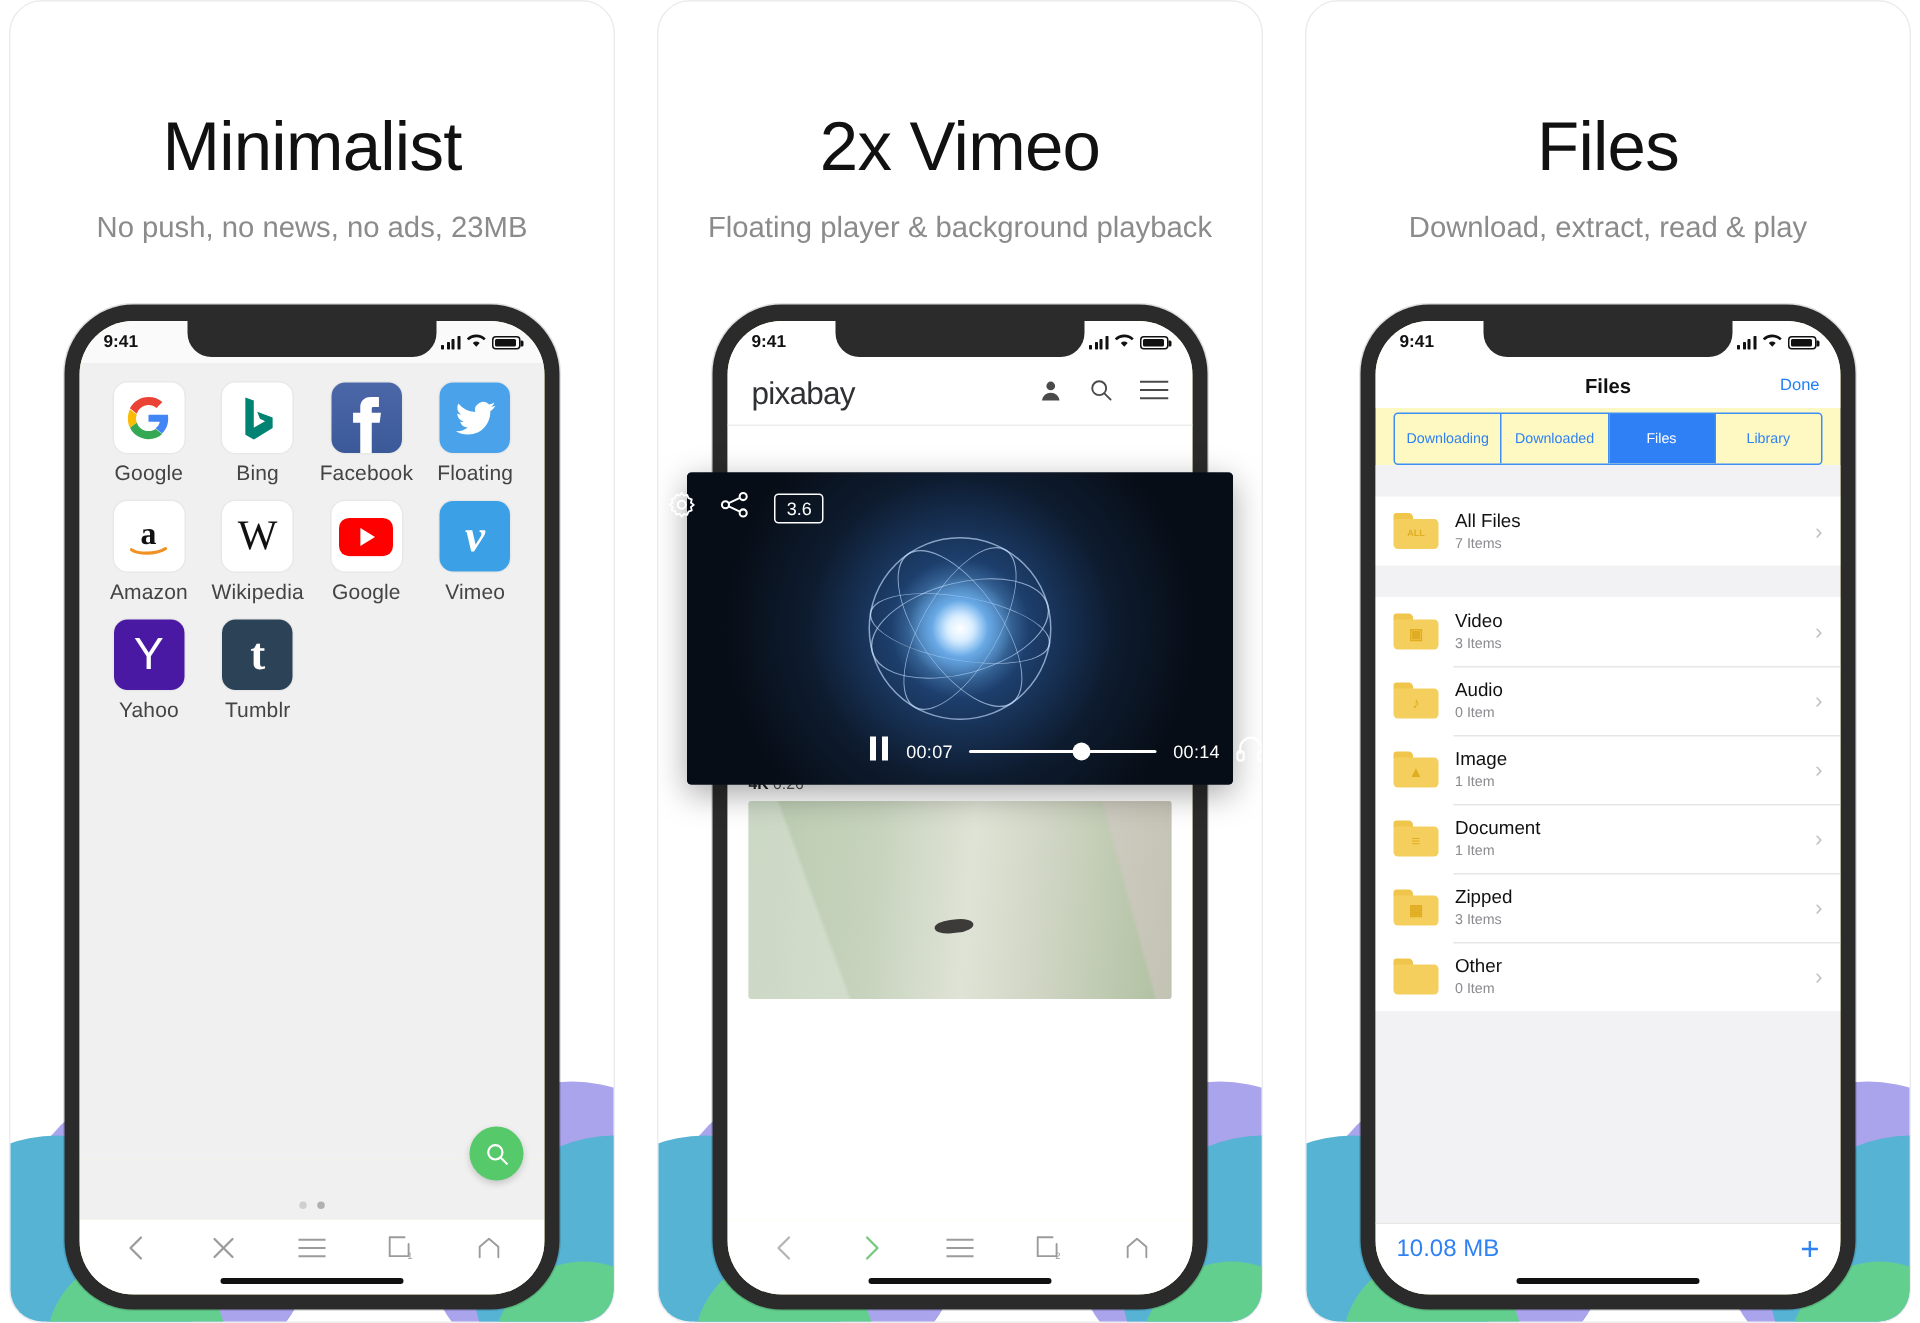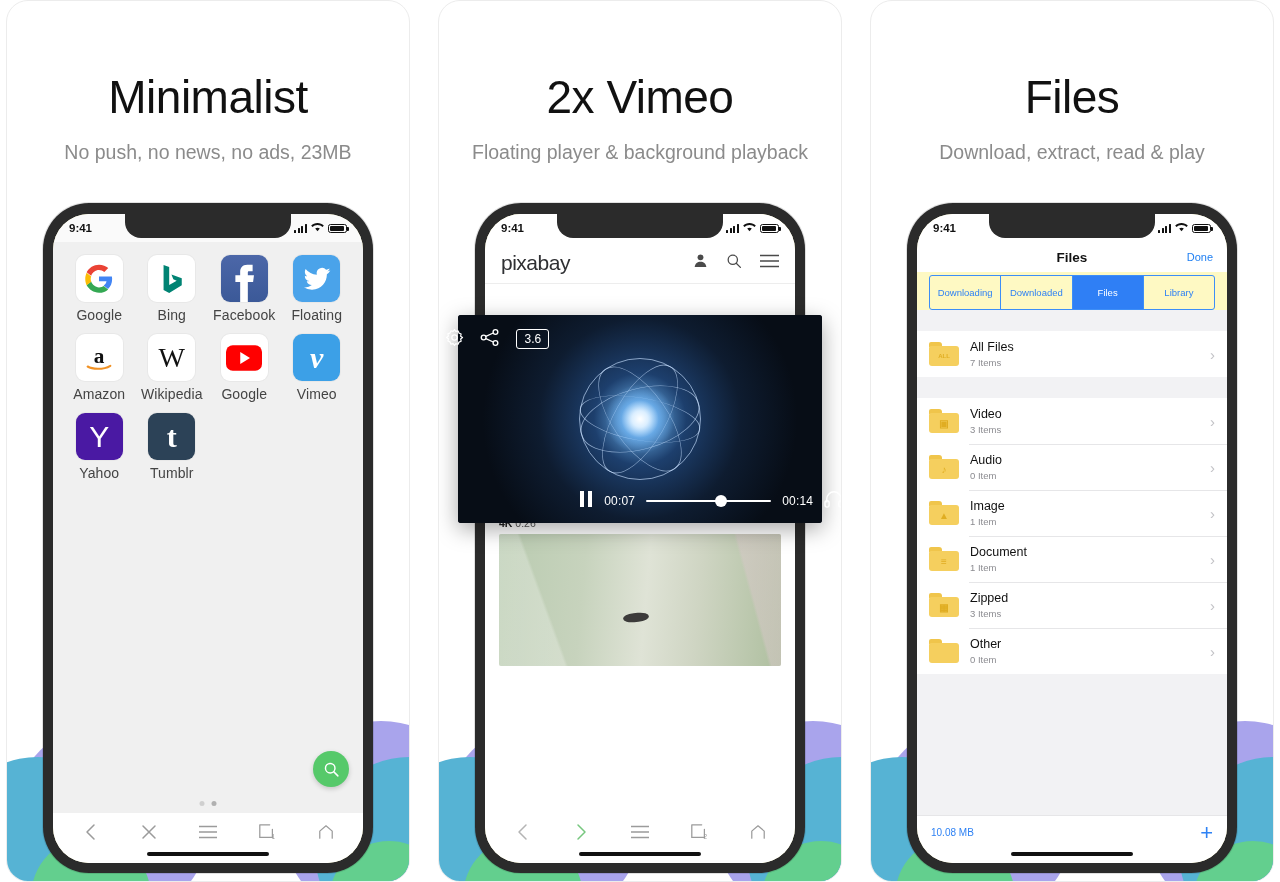--- a/index.html
+++ b/index.html
@@ -202,21 +202,21 @@
   .fname { font-size: 12.5px; color:#111; line-height:1.15; }
   .fcount { font-size: 9.5px; color:#8b8b90; margin-top:2px; }
   .chev { margin-left:auto; color:#c2c2c6; font-size: 15px; }
   .folder { width: 30px; height: 24px; position: relative; flex: 0 0 30px; }
   .folder .tab { position:absolute; left:0; top:0; width:13px; height:5px; background:#f0c54b; border-radius:2px 3px 0 0;}
   .folder .body { position:absolute; left:0; top:3.5px; right:0; bottom:0; background:#f5cf5e; border-radius:2px 3px 3px 3px; }
   .folder .glyph { position:absolute; left:0; right:0; top:4px; bottom:0; display:flex; align-items:center; justify-content:center;
                    color:#e0ad22; font-size:10px; font-weight:700; }
   .footerbar { flex: 0 0 48px; background:#fff; border-top:1px solid #e6e6e8;
                display:flex; align-items:center; justify-content:space-between; padding: 0 14px 14px 14px; }
-  .footerbar .sz { font-size: 10px; color:#2f82f4; }
+  .footerbar .sz { font-size: 16px; color:#2f82f4; }
   .footerbar .plus { font-size: 22px; color:#2f82f4; line-height:1; }
 </style>
 </head>
 <body>
 
 <div class="stage">
 
   <div class="card">
     <div class="card-title">Minimalist</div>
     <div class="card-sub">No push, no news, no ads, 23MB</div>

